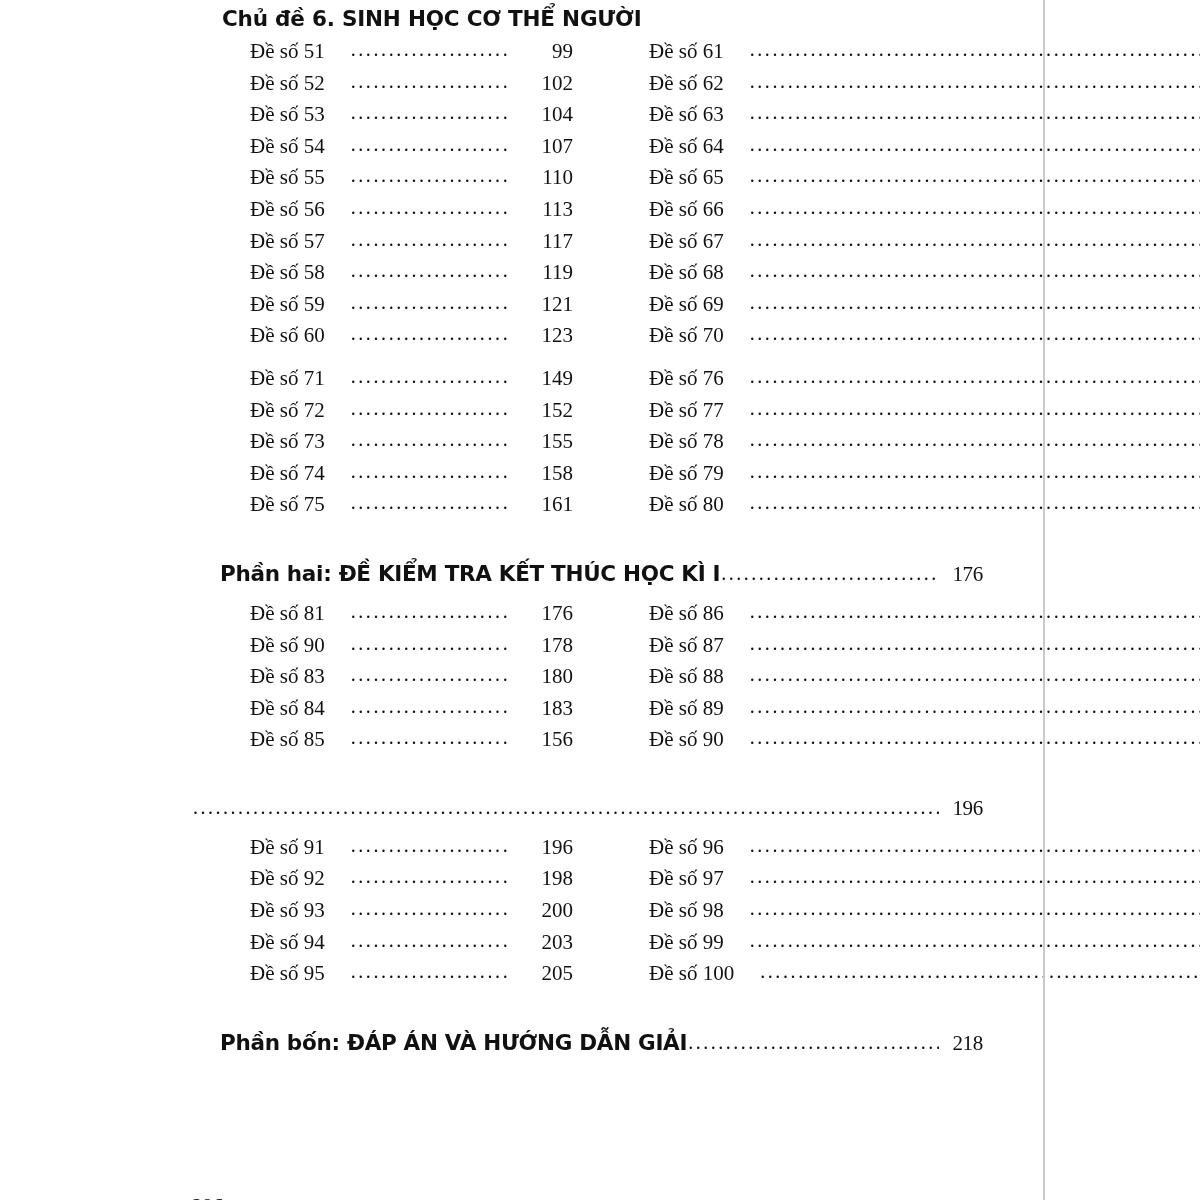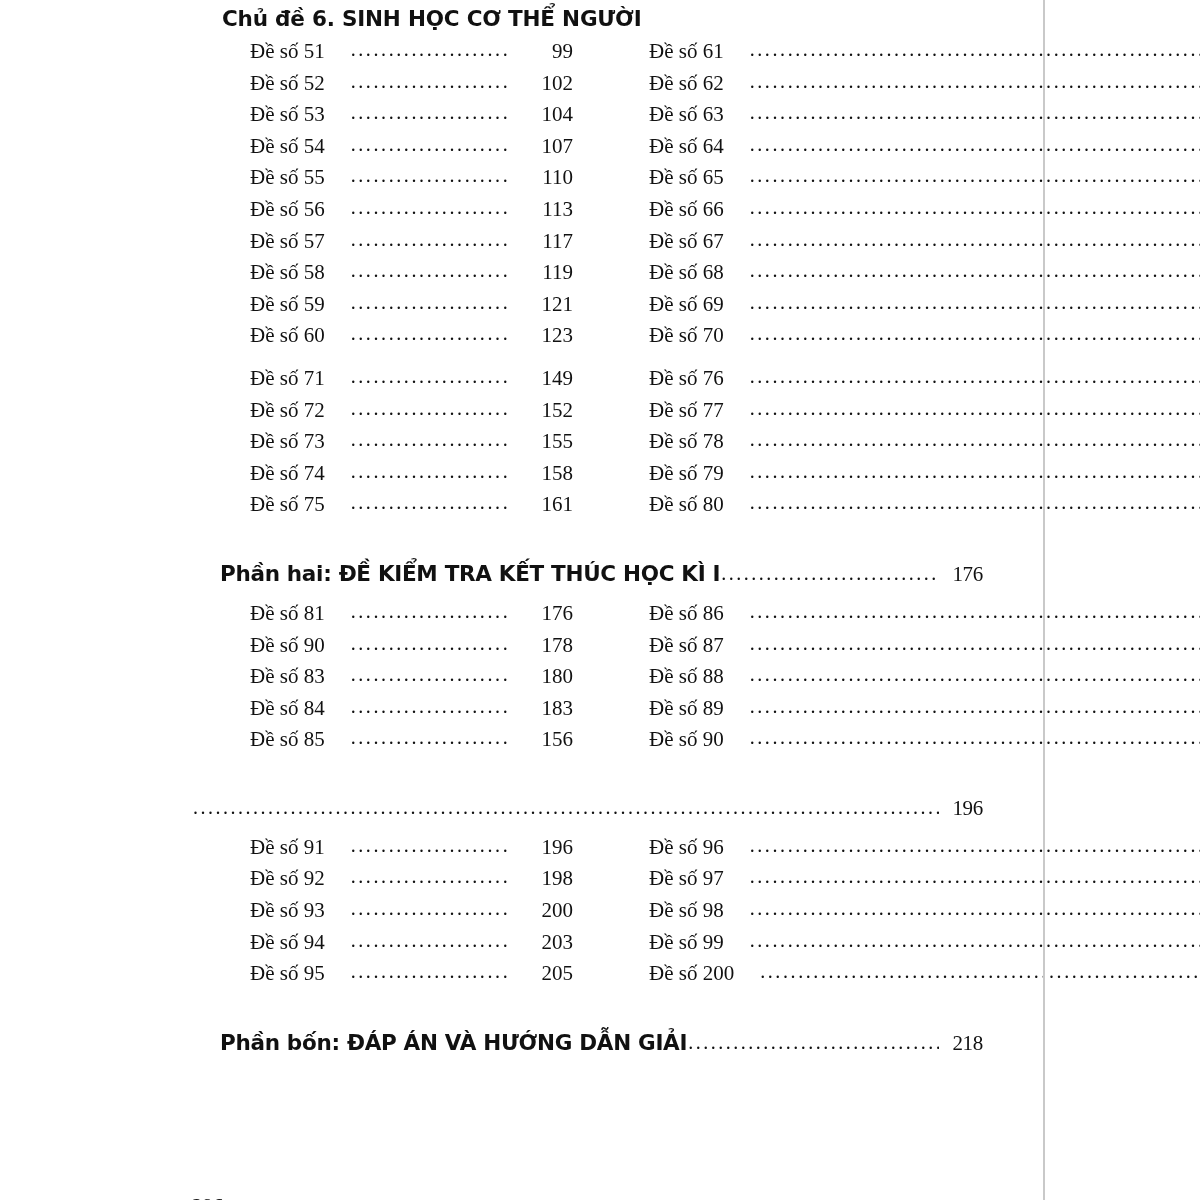--- a/index.html
+++ b/index.html
@@ -389,21 +389,21 @@
         </div>
       <div class="entry col2">
           <span class="label">Đề số 98</span>
           <span class="dots">...........................................................................................................</span>
         </div>
       <div class="entry col2">
           <span class="label">Đề số 99</span>
           <span class="dots">...........................................................................................................</span>
         </div>
       <div class="entry col2">
-          <span class="label">Đề số 200</span>
+          <span class="label">Đề số 100</span>
           <span class="dots">...........................................................................................................</span>
         </div>
     </div>
   </div>
 
   <div class="gap-lg"></div>
 
   <div class="part-heading">
     <span class="ph-label">Phần bốn: ĐÁP ÁN VÀ HƯỚNG DẪN GIẢI</span>
     <span class="dots">...........................................................................................................</span>

